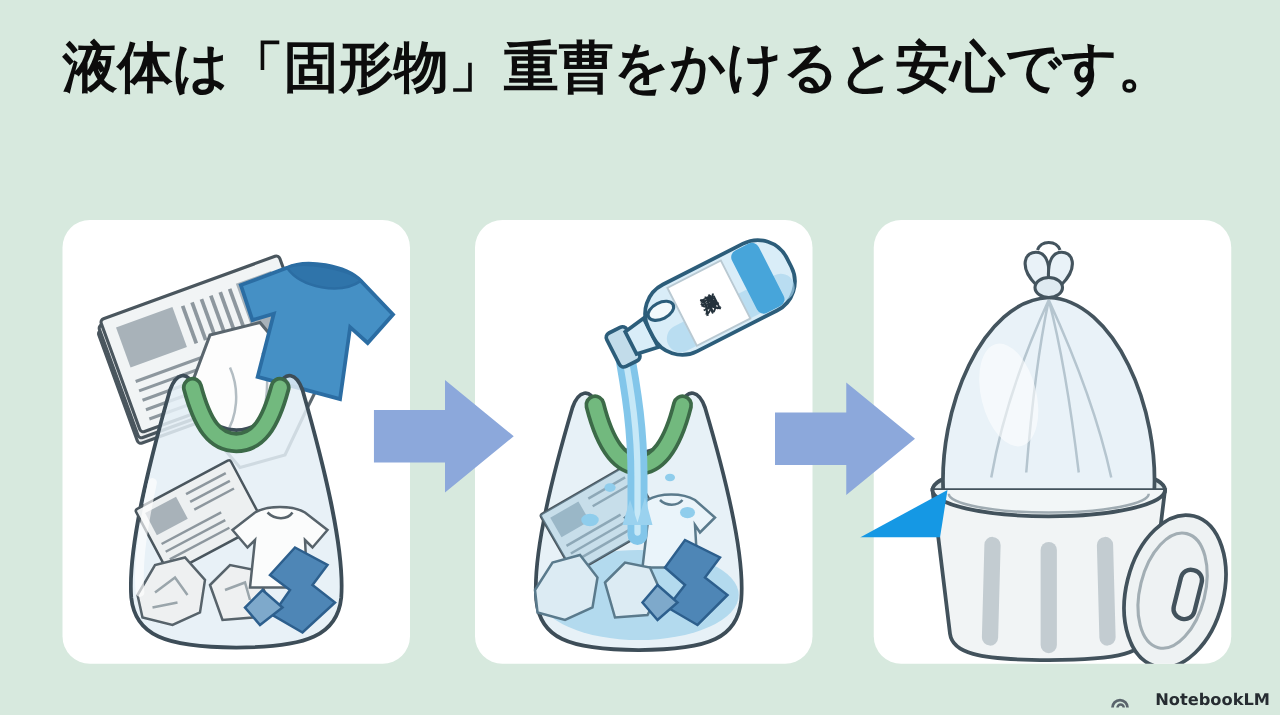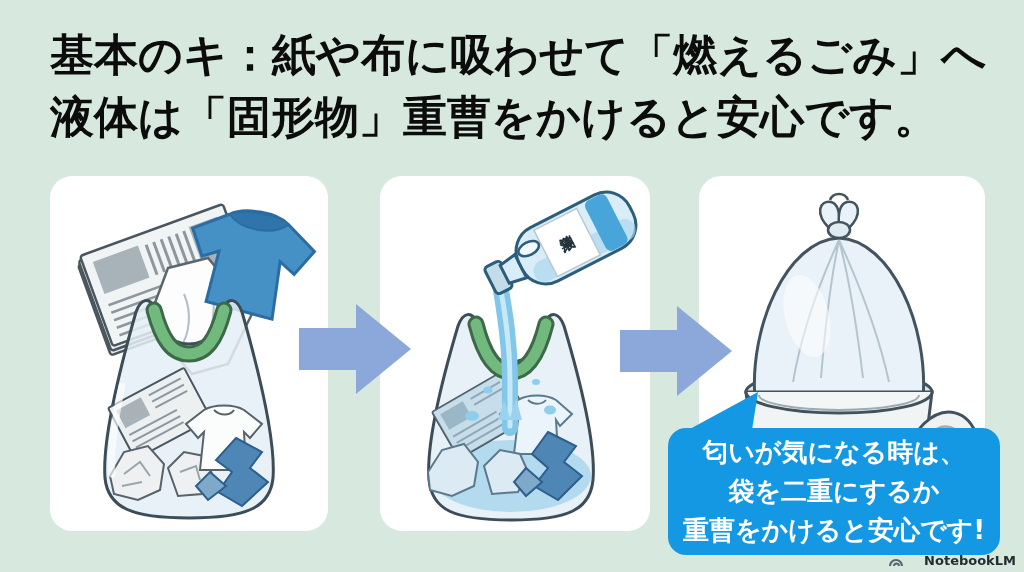--- a/index.html
+++ b/index.html
@@ -31,21 +31,20 @@
     display:flex; align-items:center; gap:20px;
     color:#262c31; font-size:13px; font-weight:700;
   }
 </style>
 </head>
 <body>
 
 <div class="canvas">
 
   <header class="title">
-    <div class="title-line">基本のキ：紙や布に吸わせて「燃えるごみ」へ</div>
     <div class="title-line">液体は「固形物」重曹をかけると安心です。</div>
   </header>
 
   <section class="panel panel1">
     <svg viewBox="0 0 278 355" width="278" height="355">
 
       <g transform="translate(30,80) rotate(-20)">
         <rect x="-5" y="8" width="152" height="96" rx="3" fill="#e7ebed" stroke="#4a565e" stroke-width="2.5"></rect>
         <rect x="-3" y="4" width="152" height="96" rx="3" fill="#edf0f1" stroke="#4a565e" stroke-width="2.5"></rect>
         <rect x="0" y="0" width="152" height="96" rx="3" fill="#f1f4f5" stroke="#4a565e" stroke-width="2.5"></rect>
@@ -207,25 +206,20 @@
   <svg class="arrow arrow1" viewBox="0 0 114 94">
     <polygon points="0,26 57,26 57,2 112,47 57,92 57,68 0,68" fill="#8ca8db"></polygon>
   </svg>
   <svg class="arrow arrow2" viewBox="0 0 114 94">
     <polygon points="0,26 57,26 57,2 112,47 57,92 57,68 0,68" fill="#8ca8db"></polygon>
   </svg>
 
   <svg class="bubble-tail" viewBox="0 0 90 40">
     <polygon points="12,40 76,40 82,2" fill="#1598e4"></polygon>
   </svg>
-  <div class="bubble">
-    <div class="bubble-line">匂いが気になる時は、</div>
-    <div class="bubble-line">袋を二重にするか</div>
-    <div class="bubble-line">重曹をかけると安心です!</div>
-  </div>
 
   <div class="watermark">
     <svg width="16" height="12" viewBox="0 0 16 12">
       <path d="M2,11 A6,6 0 0 1 14,11" fill="none" stroke="#5a646c" stroke-width="2.2"></path>
       <path d="M6,11 A2.5,2.5 0 0 1 11,11" fill="none" stroke="#5a646c" stroke-width="2"></path>
     </svg>
     <span>NotebookLM</span>
   </div>
 
 </div>

